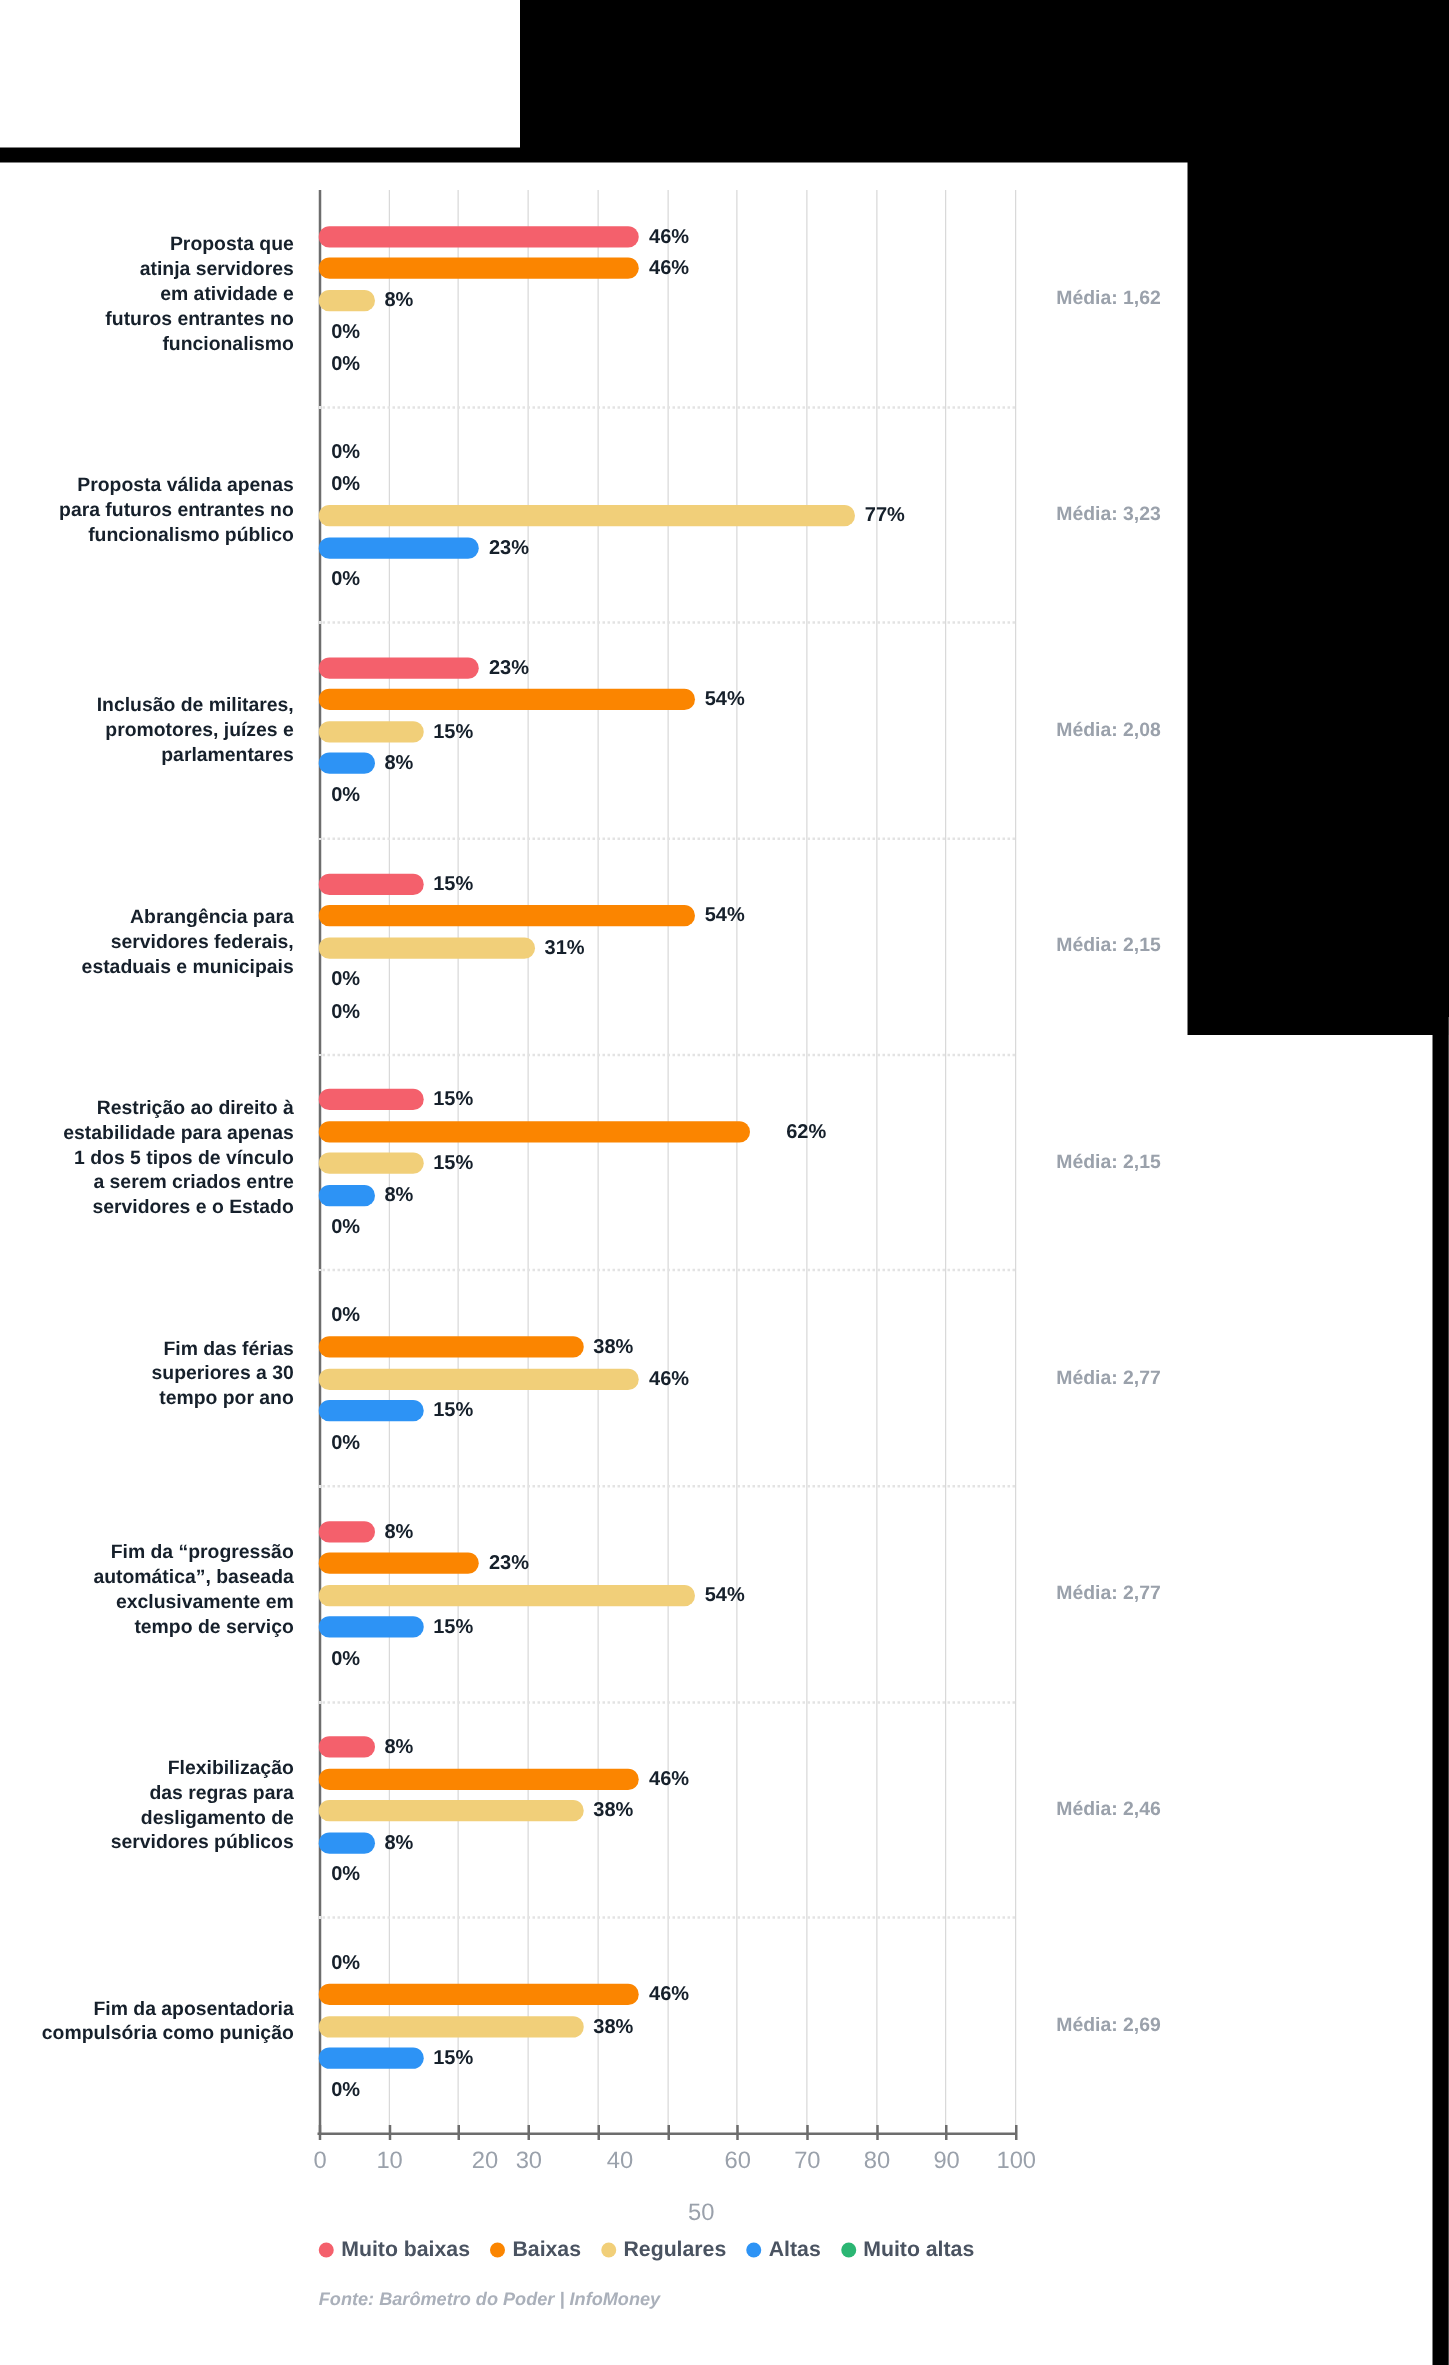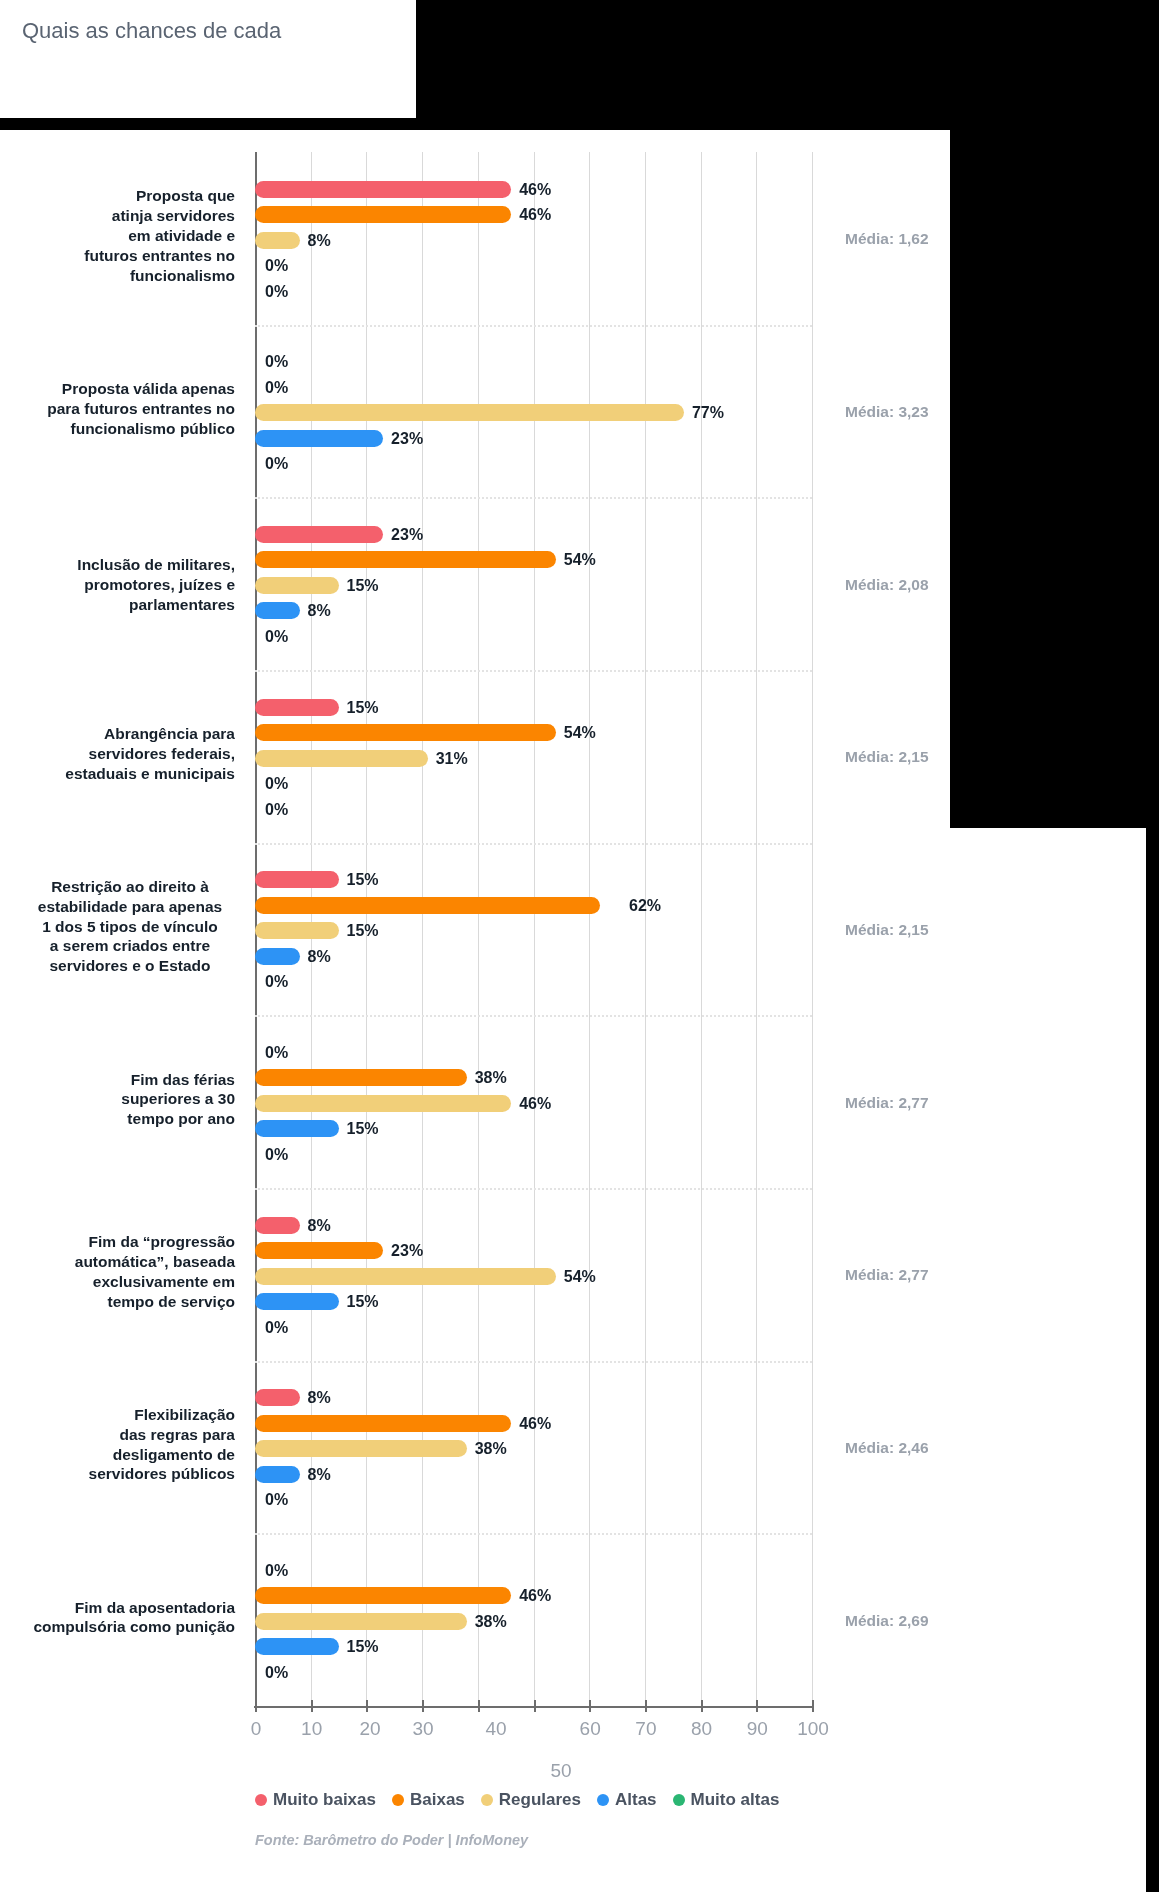--- a/index.html
+++ b/index.html
@@ -113,21 +113,20 @@
 </style>
 </head>
 <body>
 
 <div id="white-main"></div>
 <div id="white-lower"></div>
 <div id="black-right-top"></div>
 
 <div id="header">
   <div id="subtitle">
-    <div>Quais as chances de cada</div>
   </div>
 </div>
 
 <div id="plot">
   <div id="grid">
       <div class="vline" style="left: 55.7px;"></div>
       <div class="vline" style="left: 111.4px;"></div>
       <div class="vline" style="left: 167.1px;"></div>
       <div class="vline" style="left: 222.8px;"></div>
       <div class="vline" style="left: 278.5px;"></div>
@@ -138,21 +137,21 @@
       <div class="vline" style="left: 557px;"></div>
     </div>
   <div class="axis-spine"></div>
   <div class="axis-bottom"></div>
   <div id="ticks">
       <div class="tickmark" style="left: 255px;"></div>
       <div class="ticklabel" style="left: 256px;">0</div>
       <div class="tickmark" style="left: 310.7px;"></div>
       <div class="ticklabel" style="left: 311.7px;">10</div>
       <div class="tickmark" style="left: 366.4px;"></div>
-      <div class="ticklabel" style="left: 370px; text-align: center;">20</div>
+      <div class="ticklabel" style="left: 388px; text-align: center;">20</div>
       <div class="tickmark" style="left: 422.1px;"></div>
       <div class="ticklabel" style="left: 423.1px;">30</div>
       <div class="tickmark" style="left: 477.8px;"></div>
       <div class="ticklabel" style="left: 496px;">40</div>
       <div class="tickmark" style="left: 533.5px;"></div>
       <div class="ticklabel" style="left: 561px; margin-top: 42px;">50</div>
       <div class="tickmark" style="left: 589.2px;"></div>
       <div class="ticklabel" style="left: 590.2px;">60</div>
       <div class="tickmark" style="left: 644.9px;"></div>
       <div class="ticklabel" style="left: 645.9px;">70</div>
@@ -219,21 +218,21 @@
       <div class="media-label" style="top: 748.333px;">Média: 2,15</div>
       <div class="bar s0" style="top: 698.583px; width: 83.55px;"></div>
       <div class="bar-val" style="left: 346.55px; top: 698.583px;">15%</div>
       <div class="bar s1" style="top: 724.083px; width: 300.78px;"></div>
       <div class="bar-val" style="left: 563.78px; top: 724.083px;">54%</div>
       <div class="bar s2" style="top: 749.583px; width: 172.67px;"></div>
       <div class="bar-val" style="left: 435.67px; top: 749.583px;">31%</div>
       <div class="bar-val" style="left: 265px; top: 775.083px;">0%</div>
       <div class="bar-val" style="left: 265px; top: 800.583px;">0%</div>
       <div class="sepline" style="top: 842.667px;"></div>
-      <div class="cat-label" style="top: 877px; text-align: center;">
+      <div class="cat-label" style="top: 877px;">
         <div>Restrição ao direito à</div>
         <div>estabilidade para apenas</div>
         <div>1 dos 5 tipos de vínculo</div>
         <div>a serem criados entre</div>
         <div>servidores e o Estado</div>
       </div>
       <div class="media-label" style="top: 921px;">Média: 2,15</div>
       <div class="bar s0" style="top: 871.25px; width: 83.55px;"></div>
       <div class="bar-val" style="left: 346.55px; top: 871.25px;">15%</div>
       <div class="bar s1" style="top: 896.75px; width: 345.34px;"></div>

